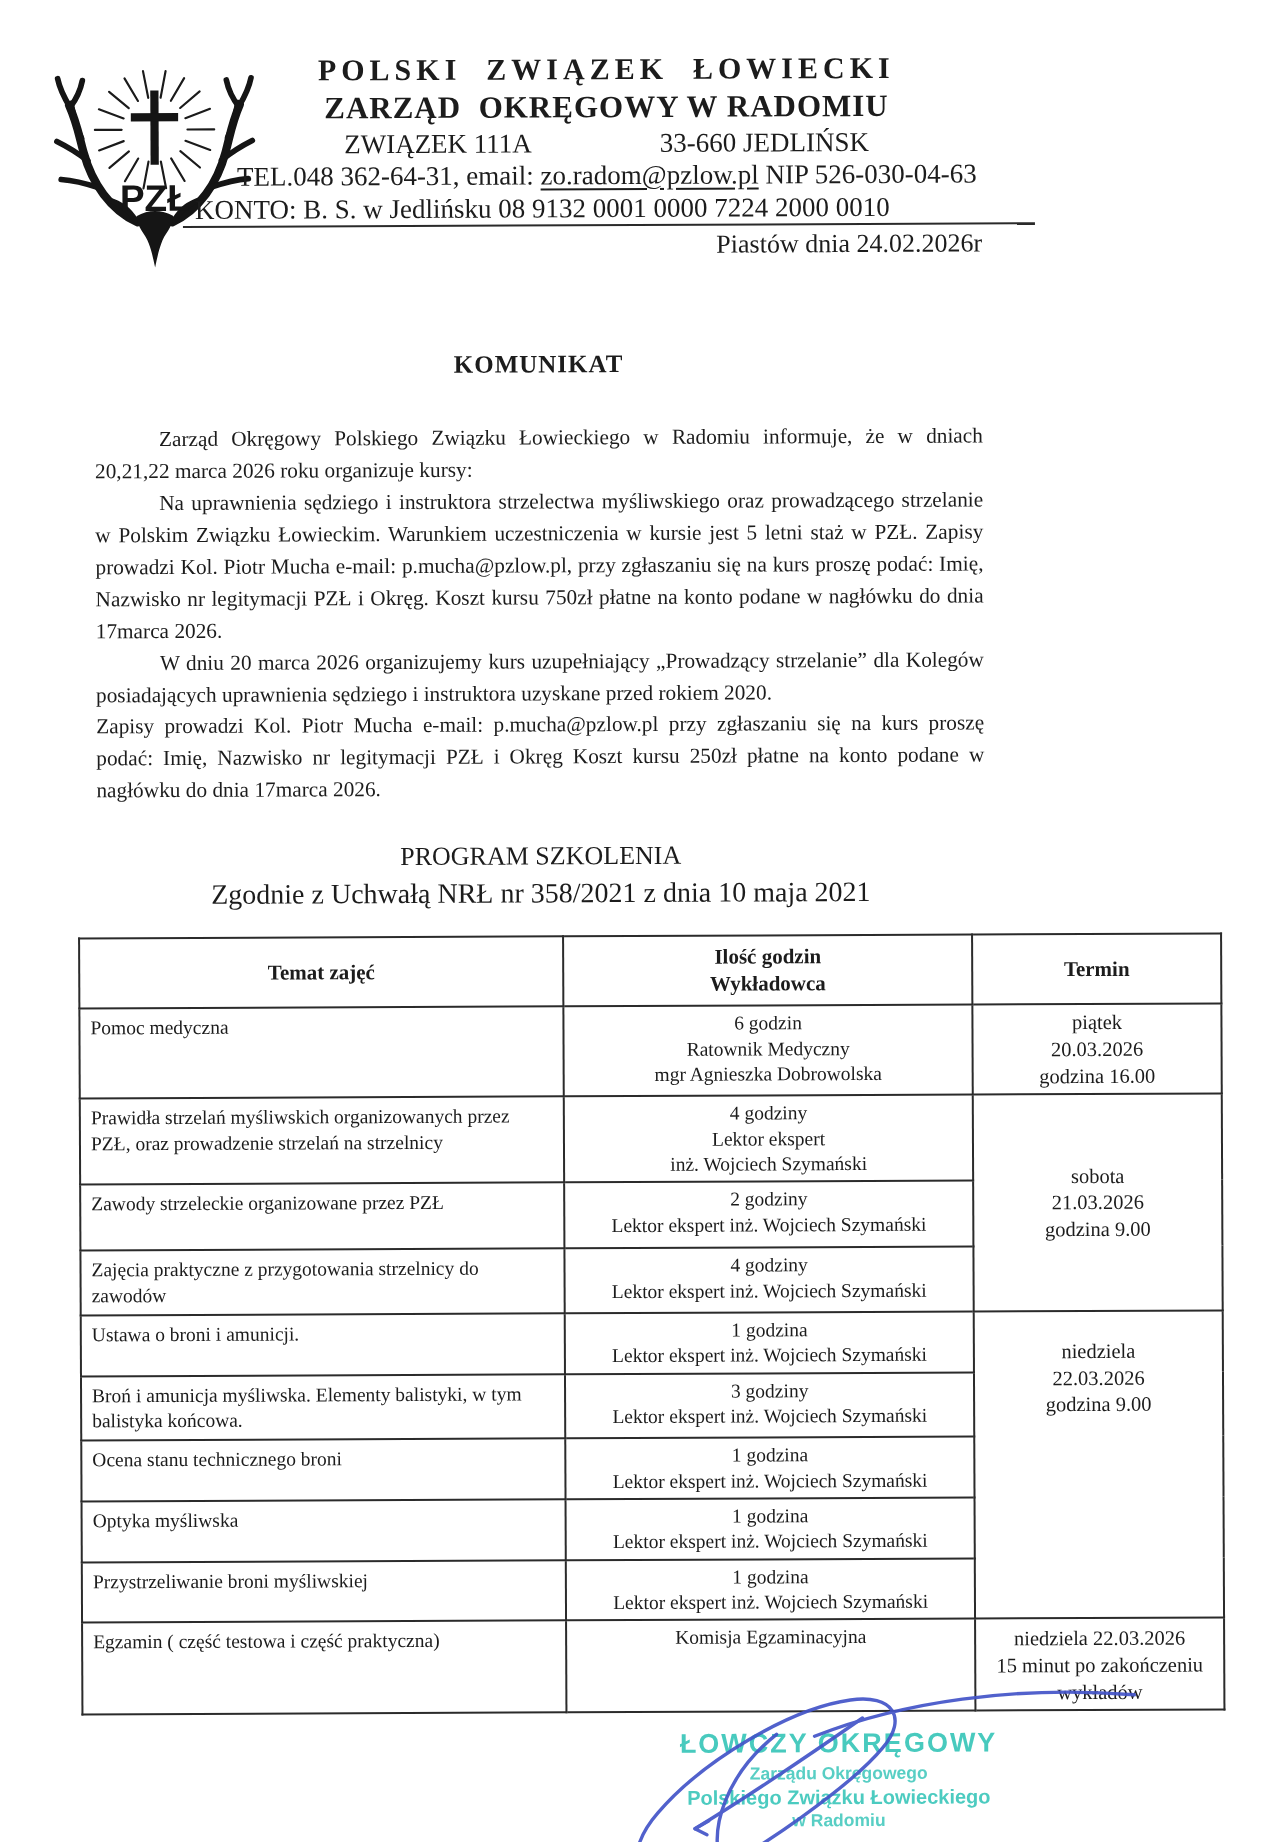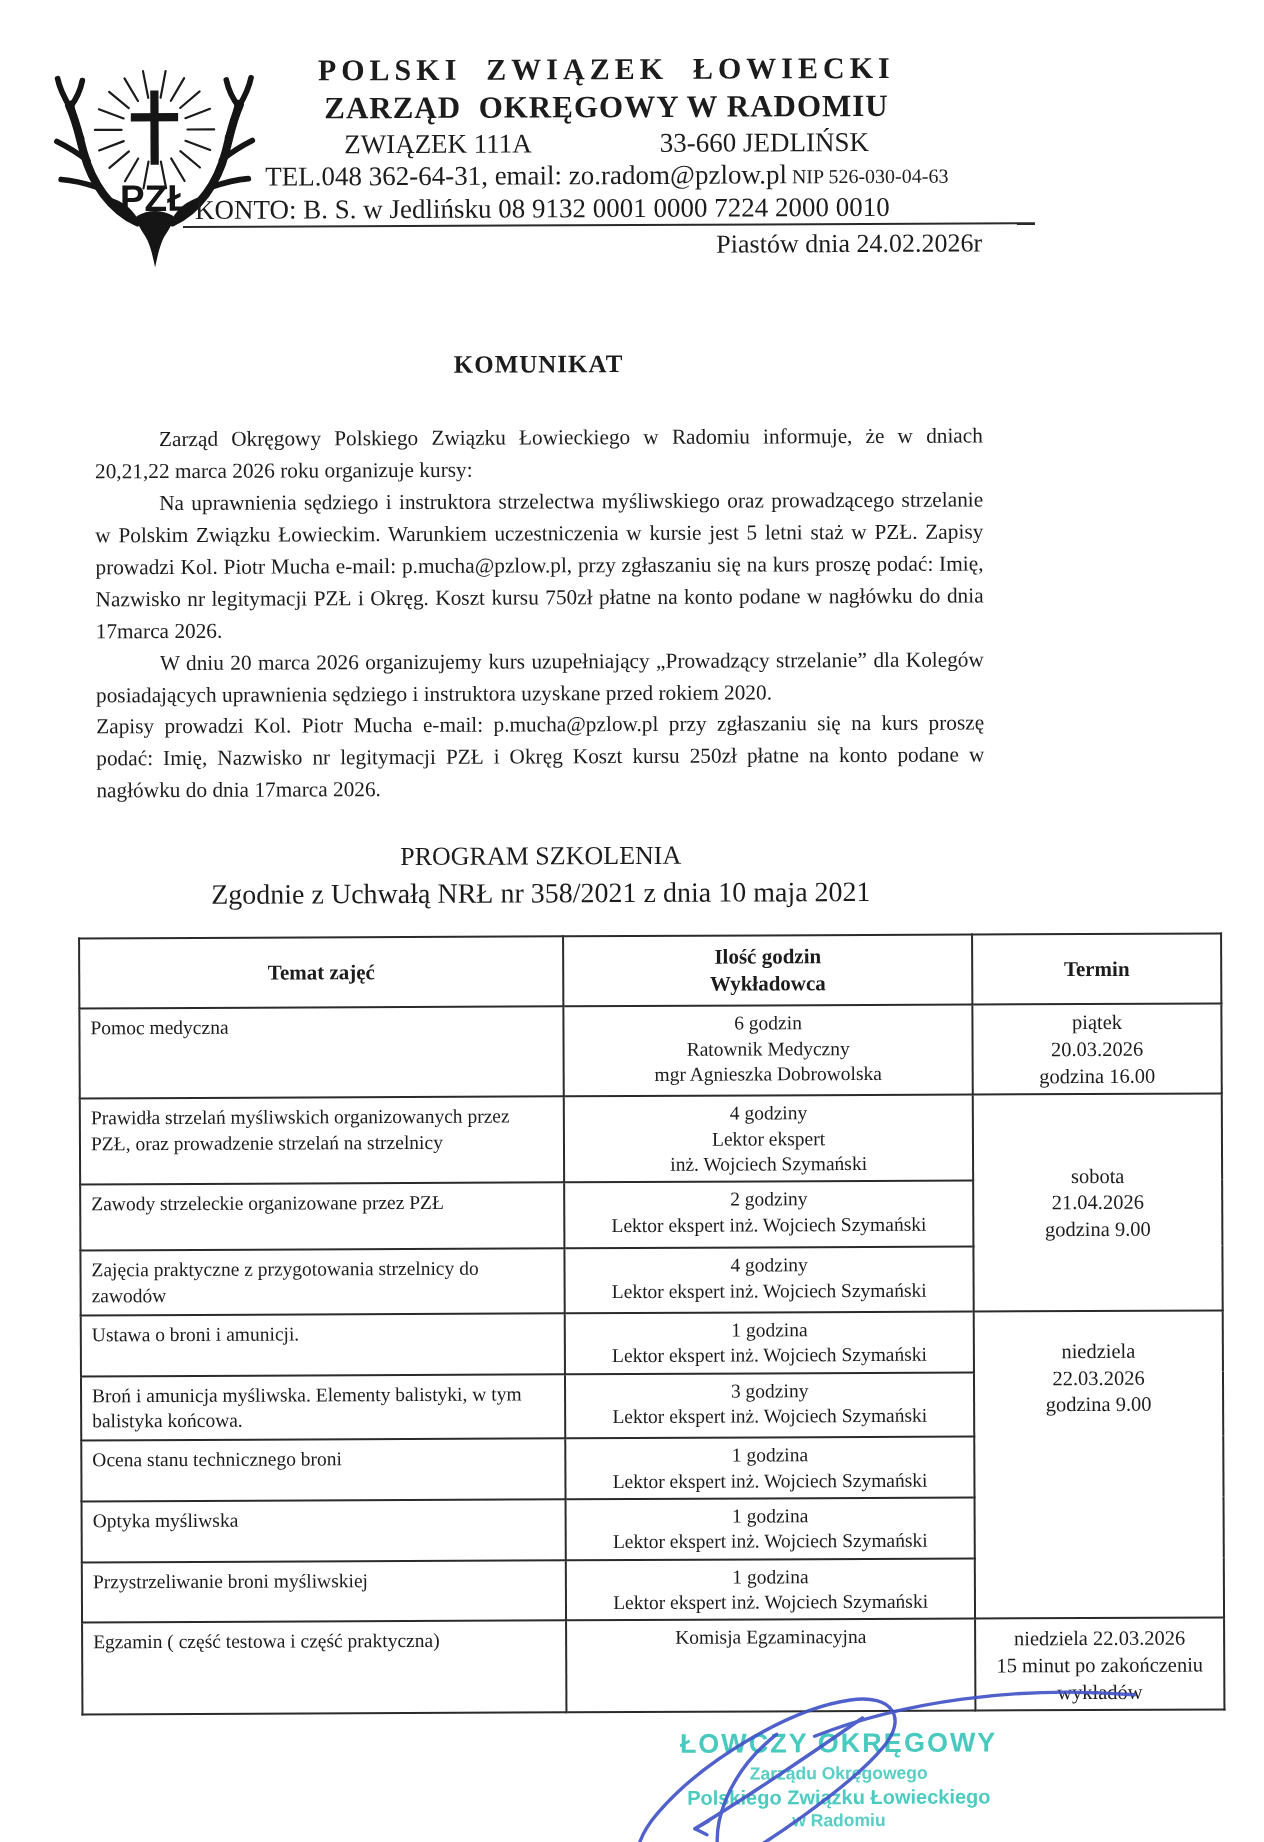--- a/index.html
+++ b/index.html
@@ -8,22 +8,22 @@
     font-family:"Liberation Serif","DejaVu Serif",serif;color:#1c1c1c;
   }
   .page{position:absolute;inset:0;transform:rotate(-0.25deg);}
   
   .logo{position:absolute;left:50px;top:46px;width:216px;height:228px;}
   .head-block{position:absolute;left:180px;top:52px;width:860px;text-align:center;}
   .org1{font-size:30px;font-weight:bold;letter-spacing:5px;white-space:pre;}
   .org2{font-size:31px;font-weight:bold;letter-spacing:1px;margin-top:3px;white-space:pre;}
   .addr{display:flex;justify-content:center;gap:128px;font-size:27px;margin-top:3px;}
   .contact{font-size:27px;margin-top:1px;white-space:pre;}
-  .contact .email{text-underline-offset:4px;}
-  .contact .nip{font-size:20px;}
+  .contact .email{text-decoration:underline;text-underline-offset:4px;}
+  .contact .nip{font-size:27px;}
   .konto{font-size:27px;margin-top:2px;text-align:left;padding-left:18px;white-space:pre;}
   .head-rule{position:absolute;left:186px;right:226px;top:224px;border-top:2.5px solid #2a2a2a;}
   .date-line{position:absolute;right:279px;top:230px;font-size:26px;}
   
   .content{position:absolute;left:97px;top:292px;width:888px;}
   .komunikat{font-size:25px;font-weight:bold;letter-spacing:1px;text-align:center;margin:58px 0 44px 0;}
   .bodytext p{margin:0;font-size:21.3px;line-height:1.5;text-align:justify;}
   .bodytext p.indent{text-indent:64px;}
   .program-title{text-align:center;font-size:26px;margin-top:36px;}
   .program-subtitle{text-align:center;font-size:28px;margin-top:6px;}
@@ -152,21 +152,21 @@
         <td class="term mid">piątek
 20.03.2026
 godzina 16.00</td>
       </tr>
       <tr class="h-r1">
         <td class="topic">Prawidła strzelań myśliwskich organizowanych przez PZŁ, oraz prowadzenie strzelań na strzelnicy</td>
         <td class="hours">4 godziny
 Lektor ekspert
 inż. Wojciech Szymański</td>
         <td class="term mid" rowspan="3">sobota
-21.04.2026
+21.03.2026
 godzina 9.00</td>
       </tr>
       <tr class="h-r2">
         <td class="topic">Zawody strzeleckie organizowane przez PZŁ</td>
         <td class="hours">2 godziny
 Lektor ekspert inż. Wojciech Szymański</td>
       </tr>
       <tr class="h-r3">
         <td class="topic">Zajęcia praktyczne z przygotowania strzelnicy do zawodów</td>
         <td class="hours">4 godziny

